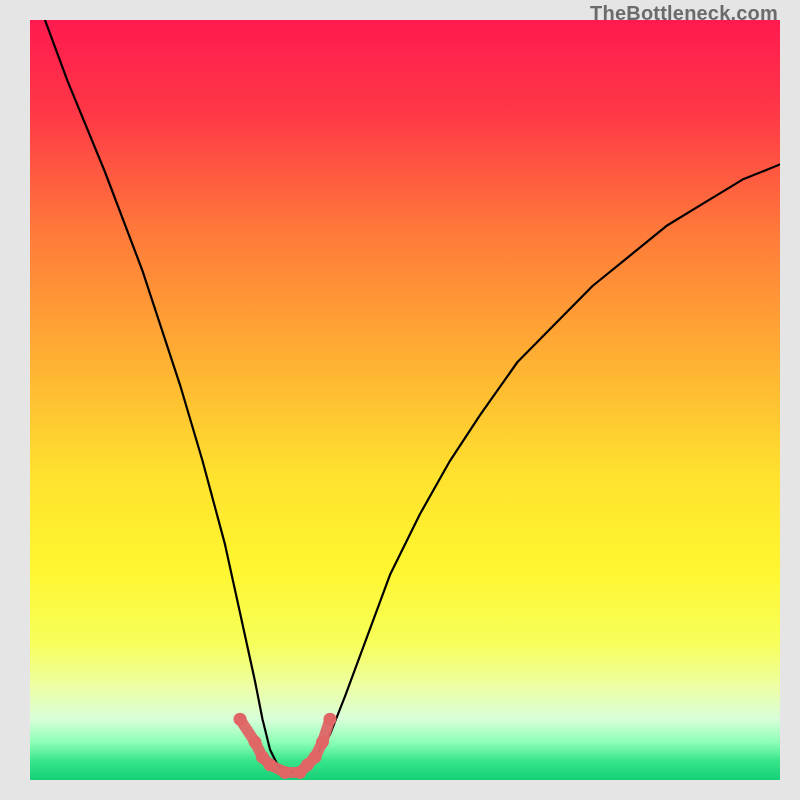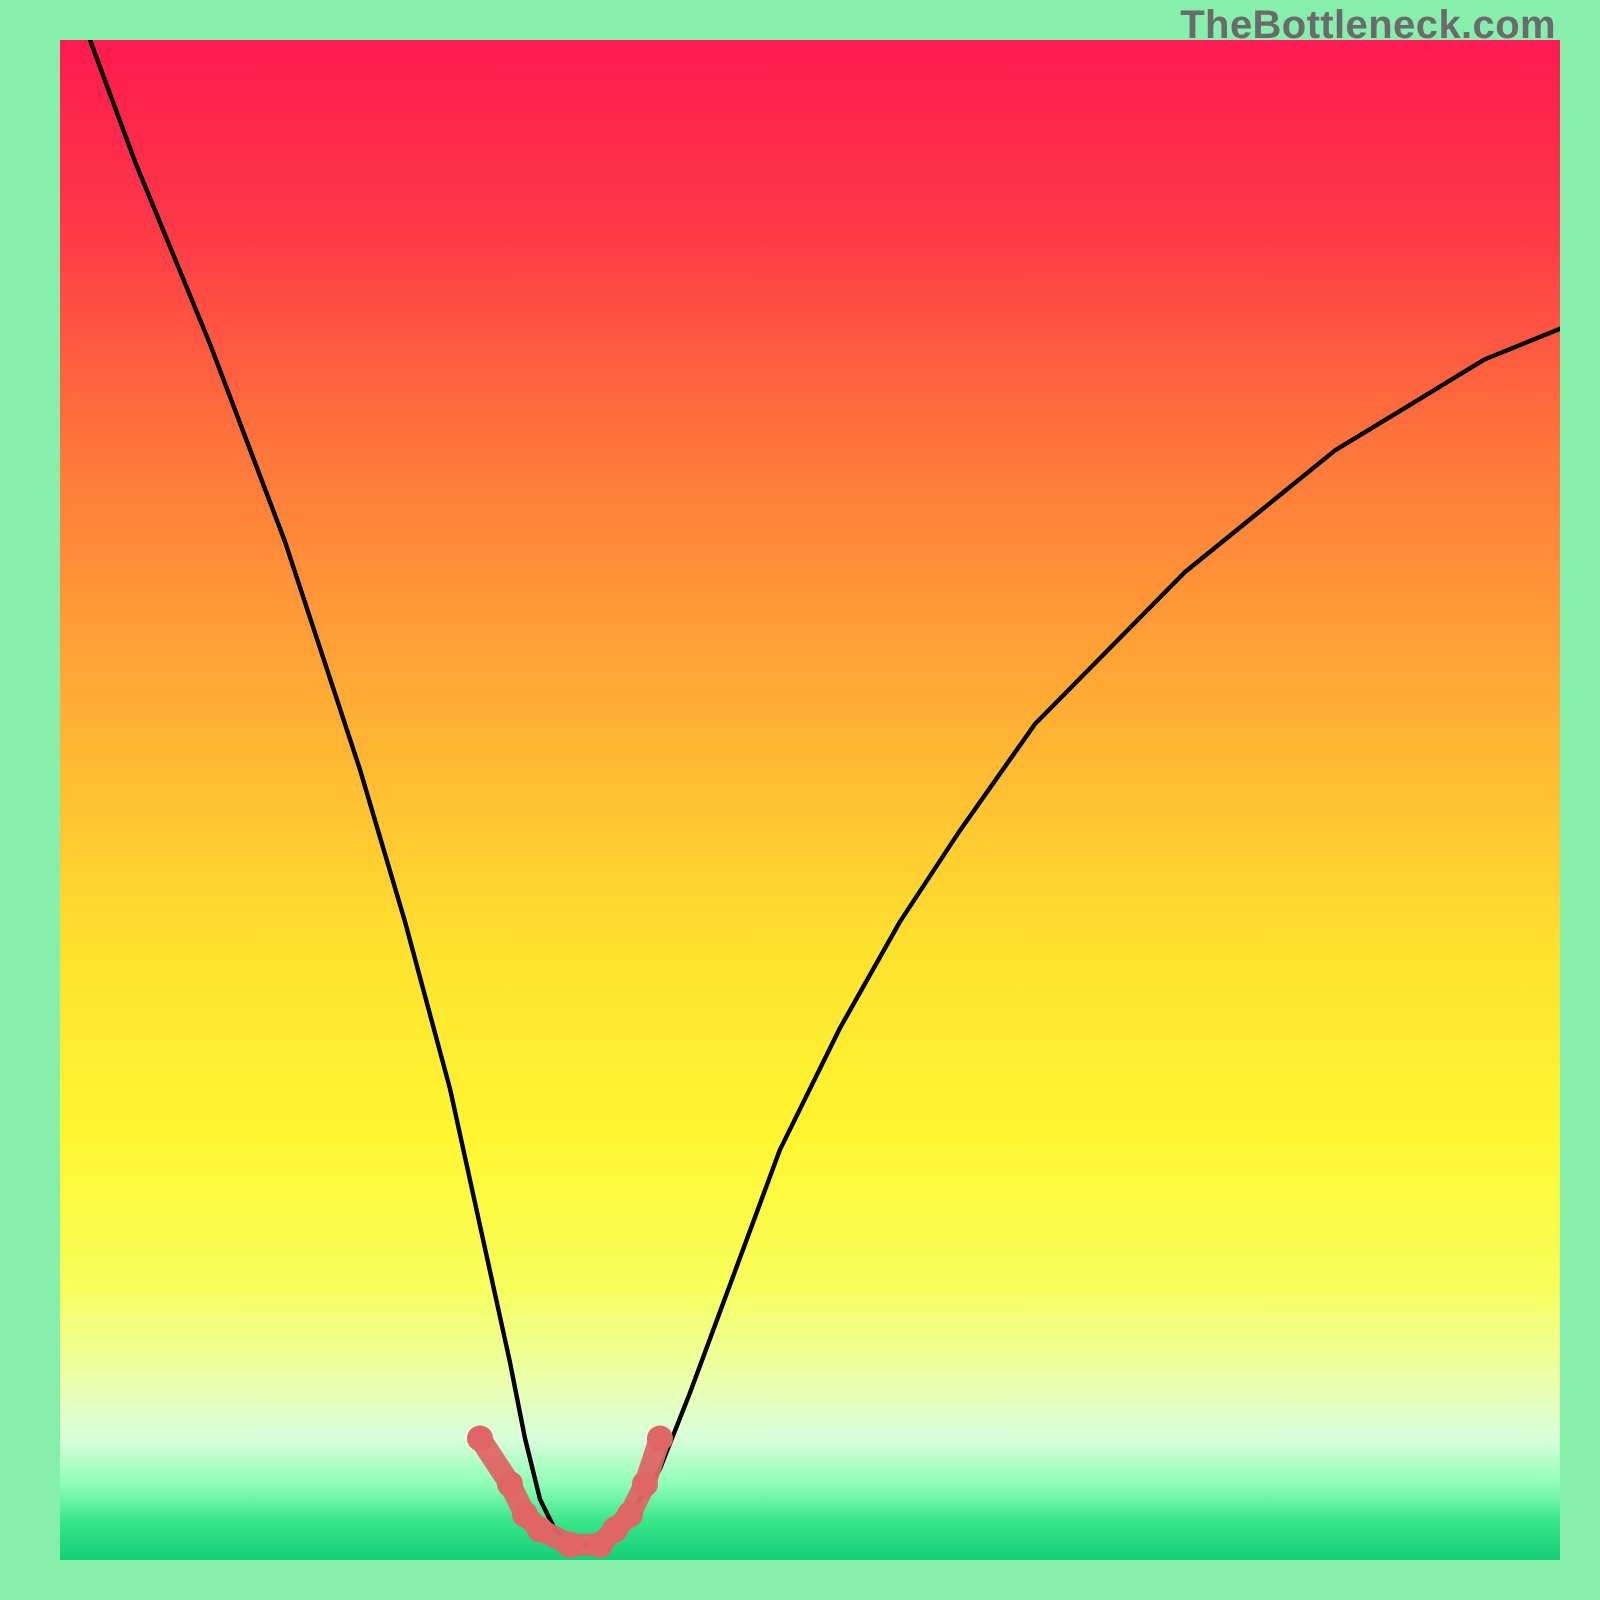--- a/index.html
+++ b/index.html
@@ -9,21 +9,21 @@
     height: 800px;
     background: #000;
     overflow: hidden;
   }
   .frame {
     position: absolute;
     top: 0;
     left: 0;
     width: 800px;
     height: 800px;
-    background: #86efac;
+    background: #e5e5e5;
   }
   .plot-area {
     position: absolute;
     
     top: 20px;
     left: 30px;
     width: 750px;
     height: 760px;
   }
   .watermark {

